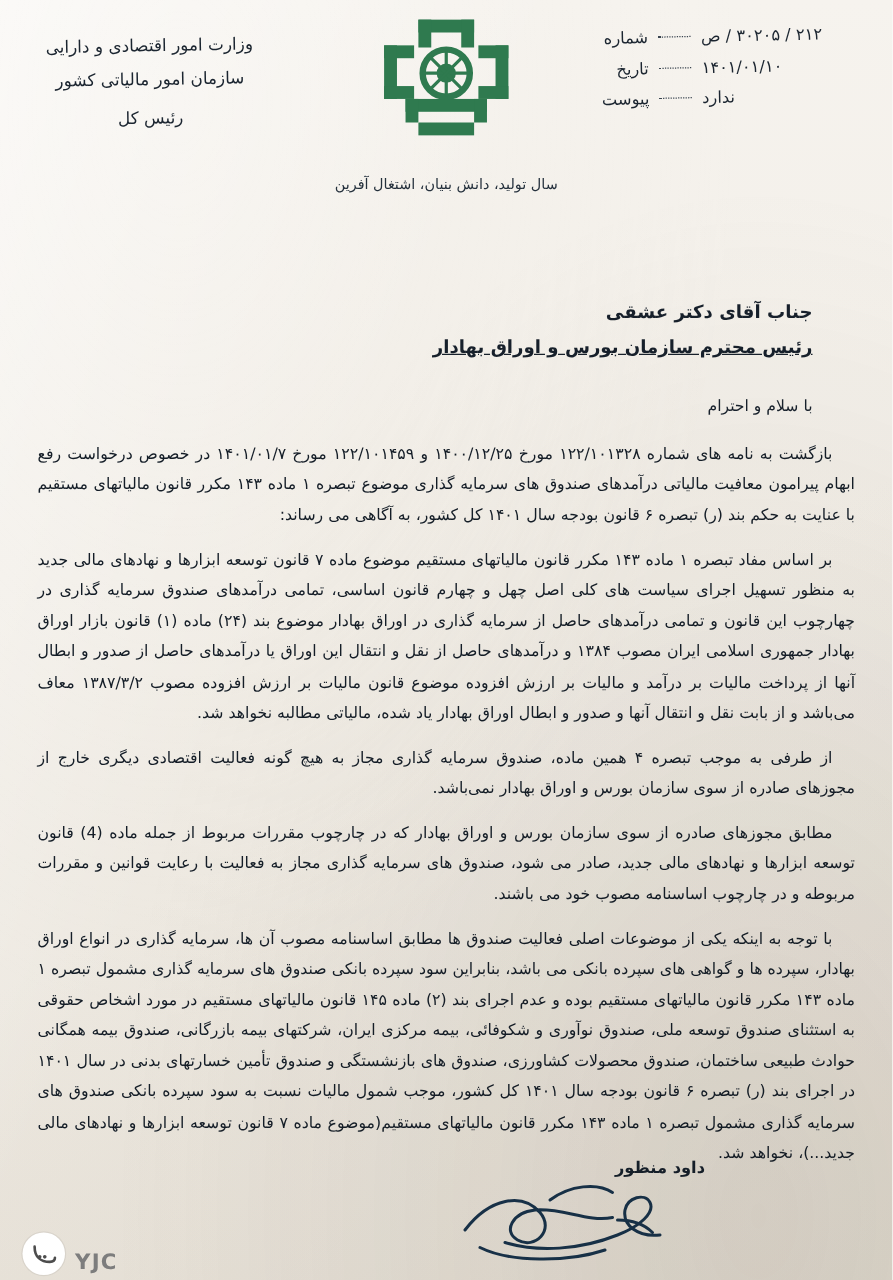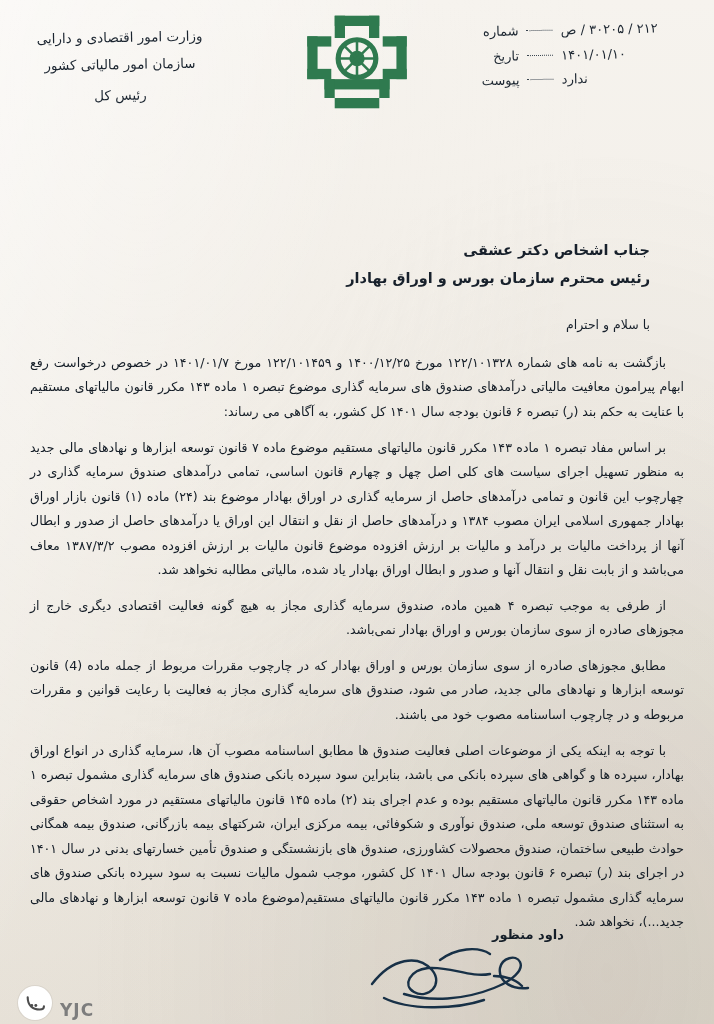--- a/index.html
+++ b/index.html
@@ -122,21 +122,21 @@
     right: 30px;
     left: 30px;
     bottom: 80px;
   }
   .addr {
     text-align: right;
     margin-right: 34px;
     line-height: 1.95;
   }
   .addr .l1 { font-size: 14.5px; font-weight: bold; }
-  .addr .l2 { font-size: 14.5px; font-weight: bold; }
+  .addr .l2 { font-size: 14.5px; font-weight: bold; text-decoration: underline; }
   .addr .l3 { font-size: 12.5px; margin-top: 20px; }
 
   .para {
     font-size: 12.6px;
     line-height: 1.95;
     text-align: justify;
     text-justify: inter-word;
     margin: 11px 0 0 0;
     color: #141d27;
   }
@@ -244,25 +244,26 @@
       </svg>
     </div>
 
     <div class="hdr-left">
       <span class="org1">وزارت امور اقتصادی و دارایی</span>
       <span class="org2">سازمان امور مالیاتی کشور</span>
       <span class="org3">رئیس کل</span>
     </div>
   </div>
 
+  <div class="slogan">سال تولید، دانش بنیان، اشتغال آفرین</div>
 
   <div class="body">
 
     <div class="addr">
-      <div class="l1">جناب اشخاص دکتر عشقی</div>
+      <div class="l1">جناب آقای دکتر عشقی</div>
       <div class="l2">رئیس محترم سازمان بورس و اوراق بهادار</div>
       <div class="l3">با سلام و احترام</div>
     </div>
 
     <p class="para p-first indent">بازگشت به نامه های شماره ۱۲۲/۱۰۱۳۲۸ مورخ ۱۴۰۰/۱۲/۲۵ و ۱۲۲/۱۰۱۴۵۹ مورخ ۱۴۰۱/۰۱/۷ در خصوص درخواست رفع ابهام پیرامون معافیت مالیاتی درآمدهای صندوق های سرمایه گذاری موضوع تبصره ۱ ماده ۱۴۳ مکرر قانون مالیاتهای مستقیم با عنایت به حکم بند (ر) تبصره ۶ قانون بودجه سال ۱۴۰۱ کل کشور، به آگاهی می رساند:</p>
     <p class="para indent">بر اساس مفاد تبصره ۱ ماده ۱۴۳ مکرر قانون مالیاتهای مستقیم موضوع ماده ۷ قانون توسعه ابزارها و نهادهای مالی جدید به منظور تسهیل اجرای سیاست های کلی اصل چهل و چهارم قانون اساسی، تمامی درآمدهای صندوق سرمایه گذاری در چهارچوب این قانون و تمامی درآمدهای حاصل از سرمایه گذاری در اوراق بهادار موضوع بند (۲۴) ماده (۱) قانون بازار اوراق بهادار جمهوری اسلامی ایران مصوب ۱۳۸۴ و درآمدهای حاصل از نقل و انتقال این اوراق یا درآمدهای حاصل از صدور و ابطال آنها از پرداخت مالیات بر درآمد و مالیات بر ارزش افزوده موضوع قانون مالیات بر ارزش افزوده مصوب ۱۳۸۷/۳/۲ معاف می‌باشد و از بابت نقل و انتقال آنها و صدور و ابطال اوراق بهادار یاد شده، مالیاتی مطالبه نخواهد شد.</p>
     <p class="para indent">از طرفی به موجب تبصره ۴ همین ماده، صندوق سرمایه گذاری مجاز به هیچ گونه فعالیت اقتصادی دیگری خارج از مجوزهای صادره از سوی سازمان بورس و اوراق بهادار نمی‌باشد.</p>
     <p class="para indent">مطابق مجوزهای صادره از سوی سازمان بورس و اوراق بهادار که در چارچوب مقررات مربوط از جمله ماده (4) قانون توسعه ابزارها و نهادهای مالی جدید، صادر می شود، صندوق های سرمایه گذاری مجاز به فعالیت با رعایت قوانین و مقررات مربوطه و در چارچوب اساسنامه مصوب خود می باشند.</p>
     <p class="para indent">با توجه به اینکه یکی از موضوعات اصلی فعالیت صندوق ها مطابق اساسنامه مصوب آن ها، سرمایه گذاری در انواع اوراق بهادار، سپرده ها و گواهی های سپرده بانکی می باشد، بنابراین سود سپرده بانکی صندوق های سرمایه گذاری مشمول تبصره ۱ ماده ۱۴۳ مکرر قانون مالیاتهای مستقیم بوده و عدم اجرای بند (۲) ماده ۱۴۵ قانون مالیاتهای مستقیم در مورد اشخاص حقوقی به استثنای صندوق توسعه ملی، صندوق نوآوری و شکوفائی، بیمه مرکزی ایران، شرکتهای بیمه بازرگانی، صندوق بیمه همگانی حوادث طبیعی ساختمان، صندوق محصولات کشاورزی، صندوق های بازنشستگی و صندوق تأمین خسارتهای بدنی در سال ۱۴۰۱ در اجرای بند (ر) تبصره ۶ قانون بودجه سال ۱۴۰۱ کل کشور، موجب شمول مالیات نسبت به سود سپرده بانکی صندوق های سرمایه گذاری مشمول تبصره ۱ ماده ۱۴۳ مکرر قانون مالیاتهای مستقیم(موضوع ماده ۷ قانون توسعه ابزارها و نهادهای مالی جدید...)، نخواهد شد.</p>
 

